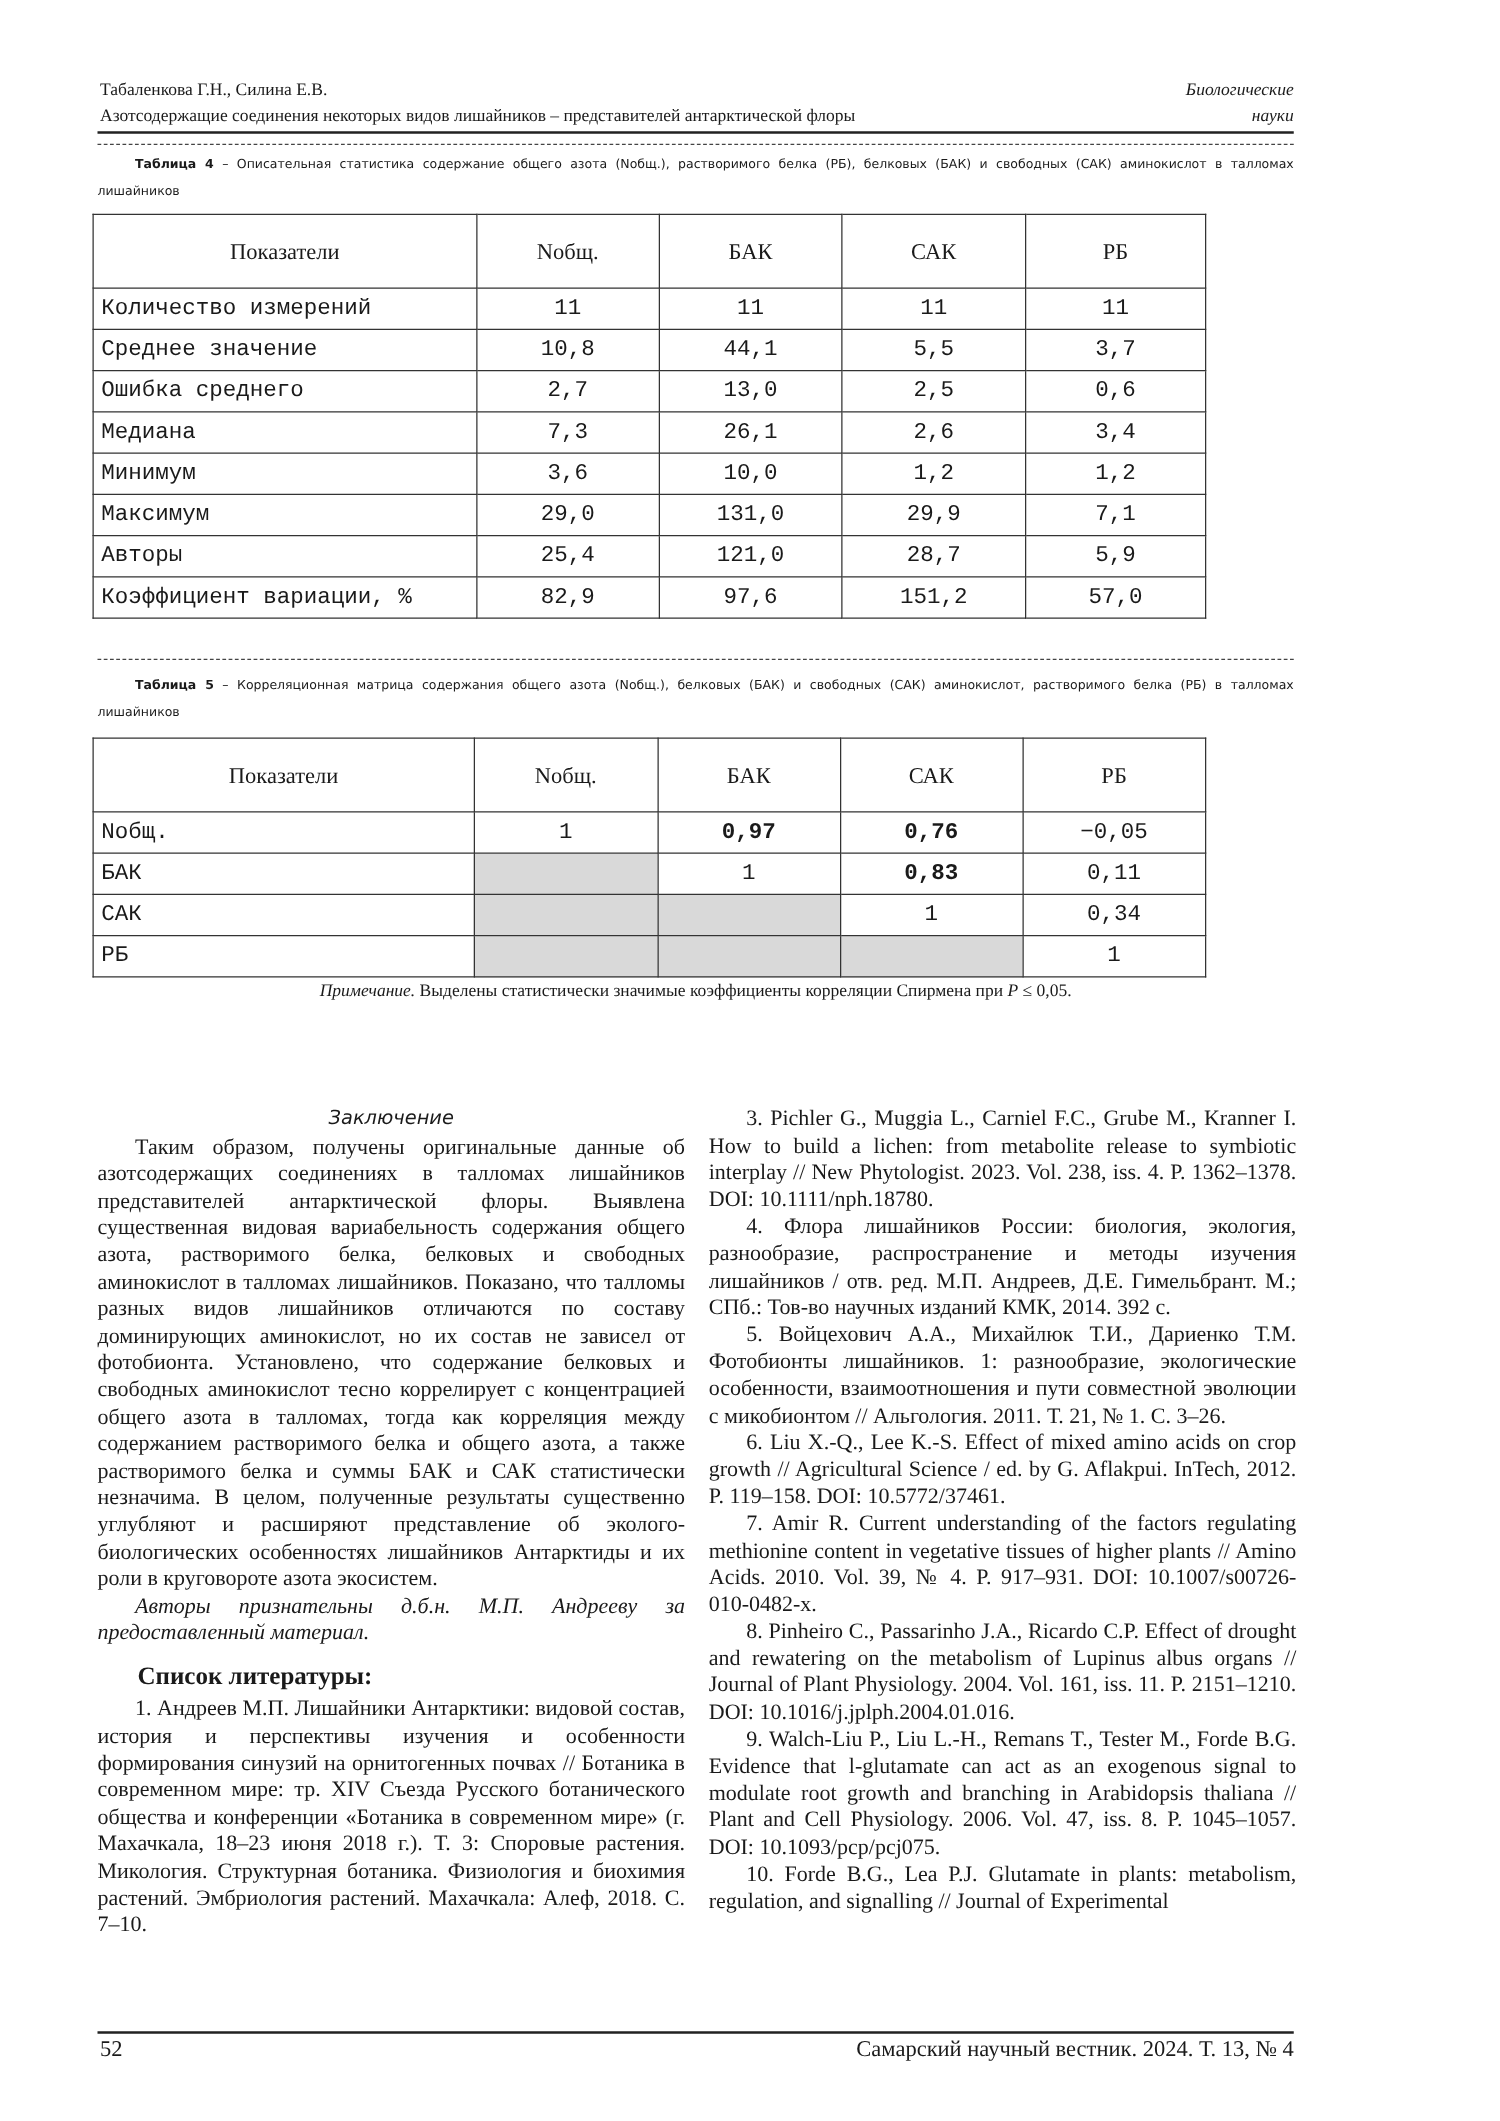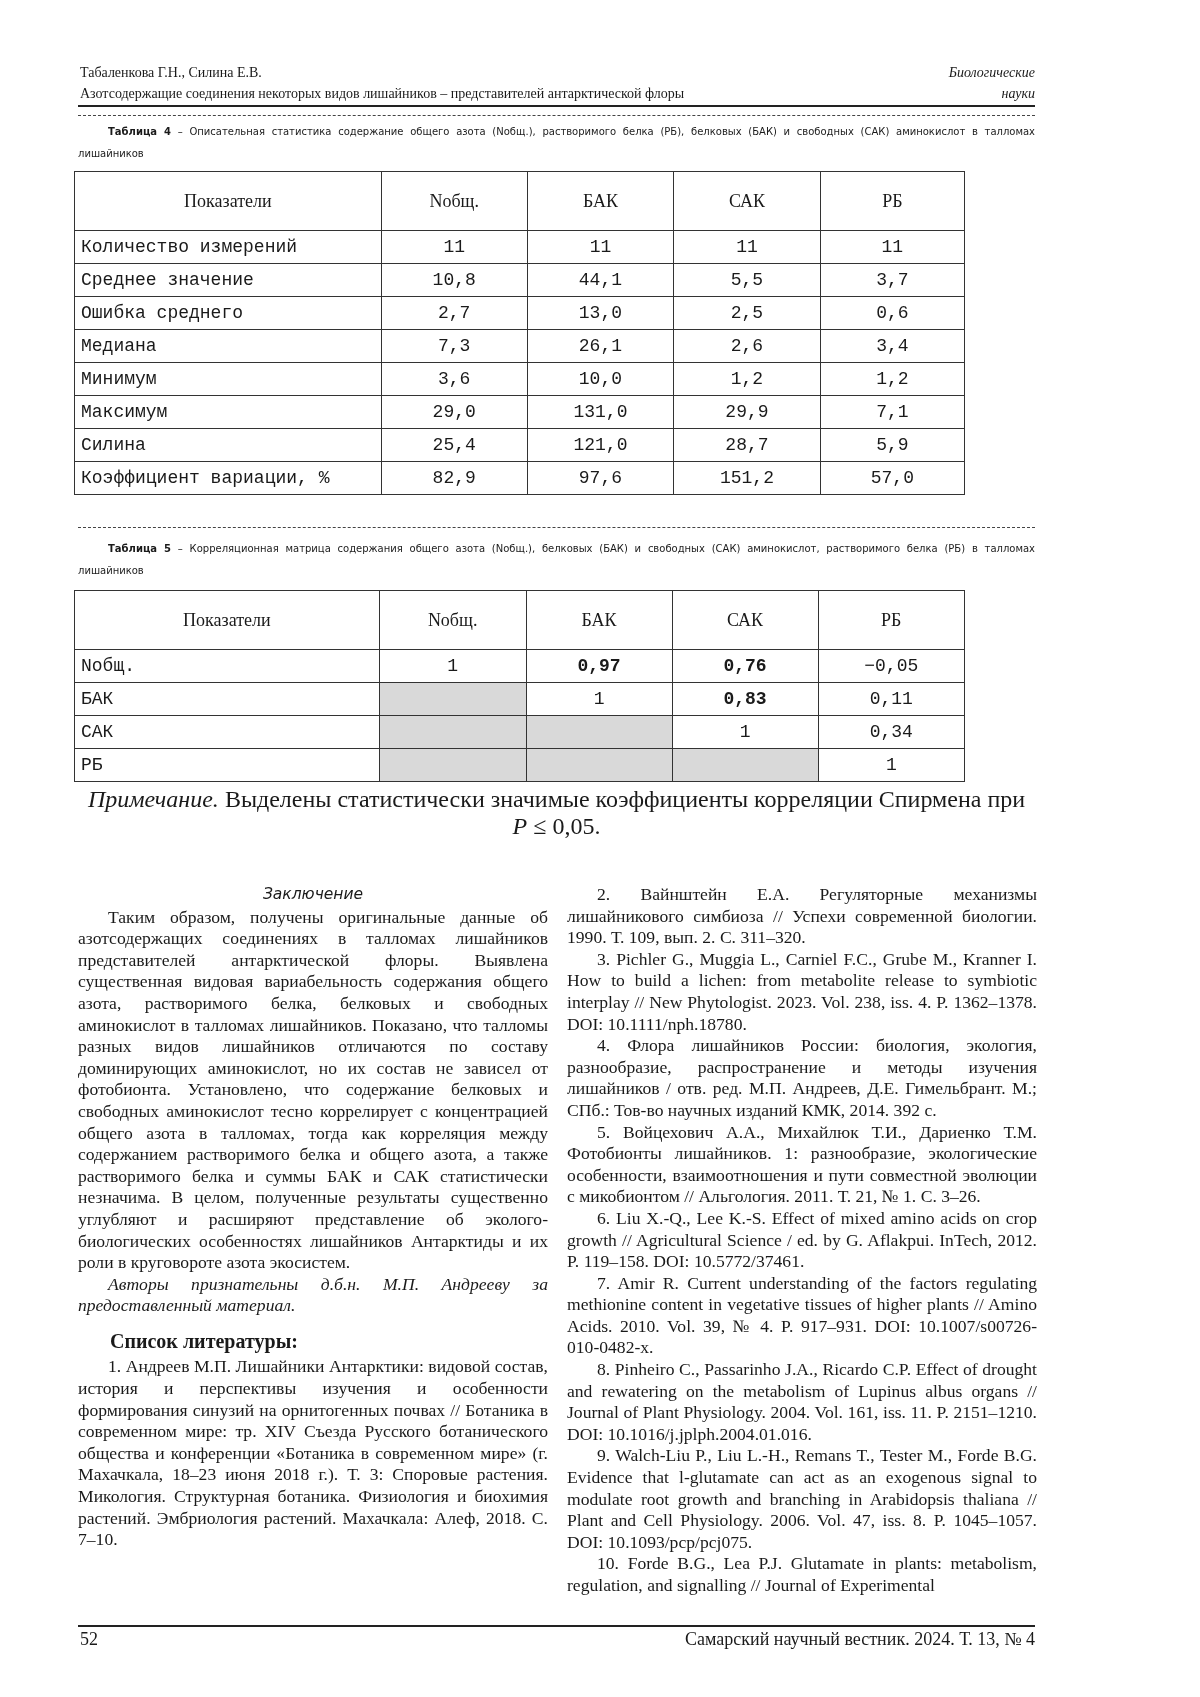--- a/index.html
+++ b/index.html
@@ -14,21 +14,21 @@
     .cap { font-family:"DejaVu Sans", sans-serif; font-size:10px; line-height:22px; text-align:justify; padding:0 0 0 0; }
     .cap b { font-weight:bold; }
     .cap .indent { display:inline-block; width:30px; }
     table.tbl { border-collapse:collapse; width:891px; margin-left:-4px; font-size:18px; }
     table.tbl td, table.tbl th { border:1.5px solid #333; padding:0 6px; font-weight:normal; }
     table.tbl th { height:58px; text-align:center; }
     table.tbl td { height:32px; text-align:center;font-family:Liberation Mono, monospace; }
     table.tbl td.lbl { text-align:left; }
     table.tbl td.gray { background:#d9d9d9; }
     table.tbl td.bold { font-weight:bold; }
-    .note { text-align:center; font-size:24px; margin-top:4px; }
+    .note { text-align:center; font-size:14px; margin-top:4px; }
     .note i { font-style:italic; }
     .cols { position:absolute; left:78px; top:884px; width:957px; }
     .col { position:absolute; top:0; width:470px; font-size:17.6px; line-height:21.6px; text-align:justify; }
     .col.l { left:0; }
     .col.r { left:489px; }
     .col p { margin:0; text-indent:30px; }
     .subhead { font-family:"DejaVu Sans", sans-serif; font-style:italic; font-size:15.5px; text-align:center; margin:0 0 1px 0; }
     .refhead { font-weight:bold; font-size:20px; margin:14px 0 4px 32px; }
     .ack { font-style:italic; }
     .foot { position:absolute; left:78px; top:1625px; width:957px; border-top:2.5px solid #222; font-size:18px; }
@@ -107,21 +107,21 @@
       <td>1,2</td>
     </tr>
     <tr>
       <td class="lbl">Максимум</td>
       <td>29,0</td>
       <td>131,0</td>
       <td>29,9</td>
       <td>7,1</td>
     </tr>
     <tr>
-      <td class="lbl">Силина</td>
+      <td class="lbl">Авторы</td>
       <td>25,4</td>
       <td>121,0</td>
       <td>28,7</td>
       <td>5,9</td>
     </tr>
     <tr>
       <td class="lbl">Коэффициент вариации, %</td>
       <td>82,9</td>
       <td>97,6</td>
       <td>151,2</td>
@@ -188,21 +188,20 @@
 
 <div class="cols">
   <div class="col l">
     <div class="subhead">Заключение</div>
     <p>Таким образом, получены оригинальные данные об азотсодержащих соединениях в талломах лишайников представителей антарктической флоры. Выявлена существенная видовая вариабельность содержания общего азота, растворимого белка, белковых и свободных аминокислот в талломах лишайников. Показано, что талломы разных видов лишайников отличаются по составу доминирующих аминокислот, но их состав не зависел от фотобионта. Установлено, что содержание белковых и свободных аминокислот тесно коррелирует с концентрацией общего азота в талломах, тогда как корреляция между содержанием растворимого белка и общего азота, а также растворимого белка и суммы БАК и САК статистически незначима. В целом, полученные результаты существенно углубляют и расширяют представление об эколого-биологических особенностях лишайников Антарктиды и их роли в круговороте азота экосистем.</p>
     <p class="ack">Авторы признательны д.б.н. М.П. Андрееву за предоставленный материал.</p>
     <div class="refhead">Список литературы:</div>
     <p>1. Андреев М.П. Лишайники Антарктики: видовой состав, история и перспективы изучения и особенности формирования синузий на орнитогенных почвах // Ботаника в современном мире: тр. XIV Съезда Русского ботанического общества и конференции «Ботаника в современном мире» (г. Махачкала, 18–23 июня 2018 г.). Т. 3: Споровые растения. Микология. Структурная ботаника. Физиология и биохимия растений. Эмбриология растений. Махачкала: Алеф, 2018. С. 7–10.</p>
   </div>
   <div class="col r">
-    <p>2. Вайнштейн Е.А. Регуляторные механизмы лишайникового симбиоза // Успехи современной биологии. 1990. Т. 109, вып. 2. С. 311–320.</p>
     <p>3. Pichler G., Muggia L., Carniel F.C., Grube M., Kranner I. How to build a lichen: from metabolite release to symbiotic interplay // New Phytologist. 2023. Vol. 238, iss. 4. P. 1362–1378. DOI: 10.1111/nph.18780.</p>
     <p>4. Флора лишайников России: биология, экология, разнообразие, распространение и методы изучения лишайников / отв. ред. М.П. Андреев, Д.Е. Гимельбрант. М.; СПб.: Тов-во научных изданий КМК, 2014. 392 с.</p>
     <p>5. Войцехович А.А., Михайлюк Т.И., Дариенко Т.М. Фотобионты лишайников. 1: разнообразие, экологические особенности, взаимоотношения и пути совместной эволюции с микобионтом // Альгология. 2011. Т. 21, № 1. С. 3–26.</p>
     <p>6. Liu X.-Q., Lee K.-S. Effect of mixed amino acids on crop growth // Agricultural Science / ed. by G. Aflakpui. InTech, 2012. P. 119–158. DOI: 10.5772/37461.</p>
     <p>7. Amir R. Current understanding of the factors regulating methionine content in vegetative tissues of higher plants // Amino Acids. 2010. Vol. 39, № 4. P. 917–931. DOI: 10.1007/s00726-010-0482-x.</p>
     <p>8. Pinheiro C., Passarinho J.A., Ricardo C.P. Effect of drought and rewatering on the metabolism of Lupinus albus organs // Journal of Plant Physiology. 2004. Vol. 161, iss. 11. P. 2151–1210. DOI: 10.1016/j.jplph.2004.01.016.</p>
     <p>9. Walch-Liu P., Liu L.-H., Remans T., Tester M., Forde B.G. Evidence that l-glutamate can act as an exogenous signal to modulate root growth and branching in Arabidopsis thaliana // Plant and Cell Physiology. 2006. Vol. 47, iss. 8. P. 1045–1057. DOI: 10.1093/pcp/pcj075.</p>
     <p>10. Forde B.G., Lea P.J. Glutamate in plants: metabolism, regulation, and signalling // Journal of Experimental</p>
   </div>
 </div>

